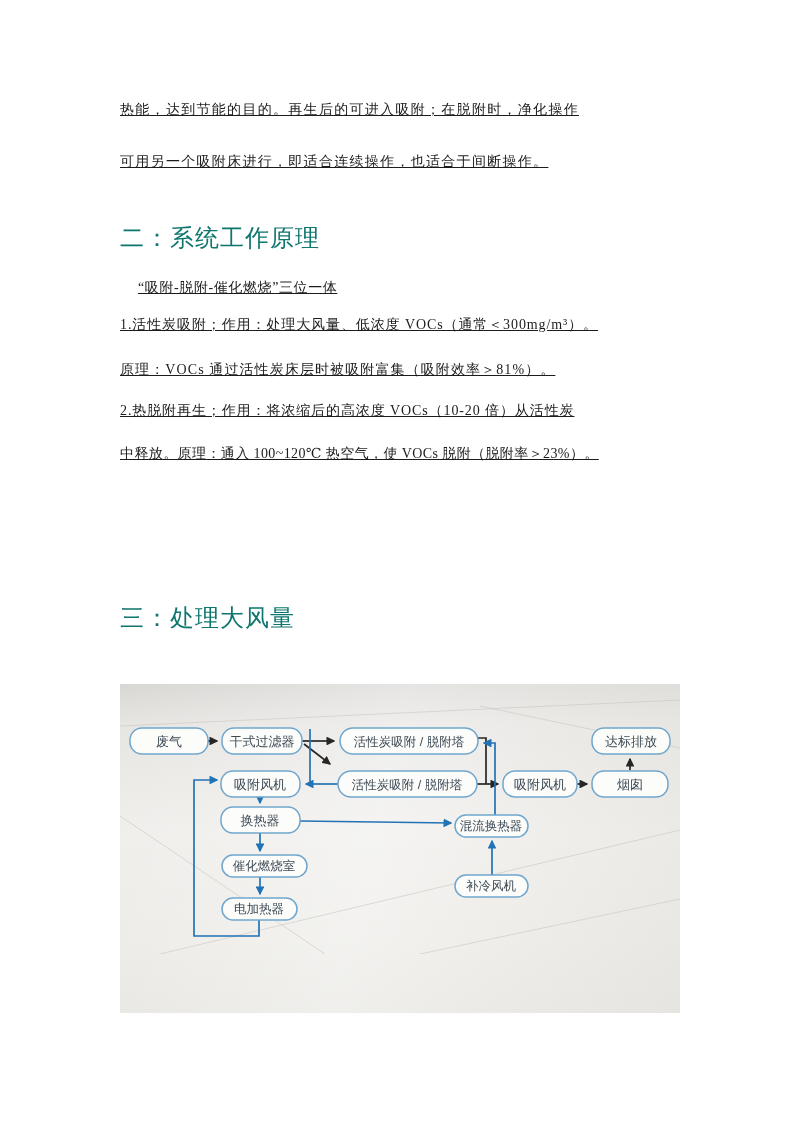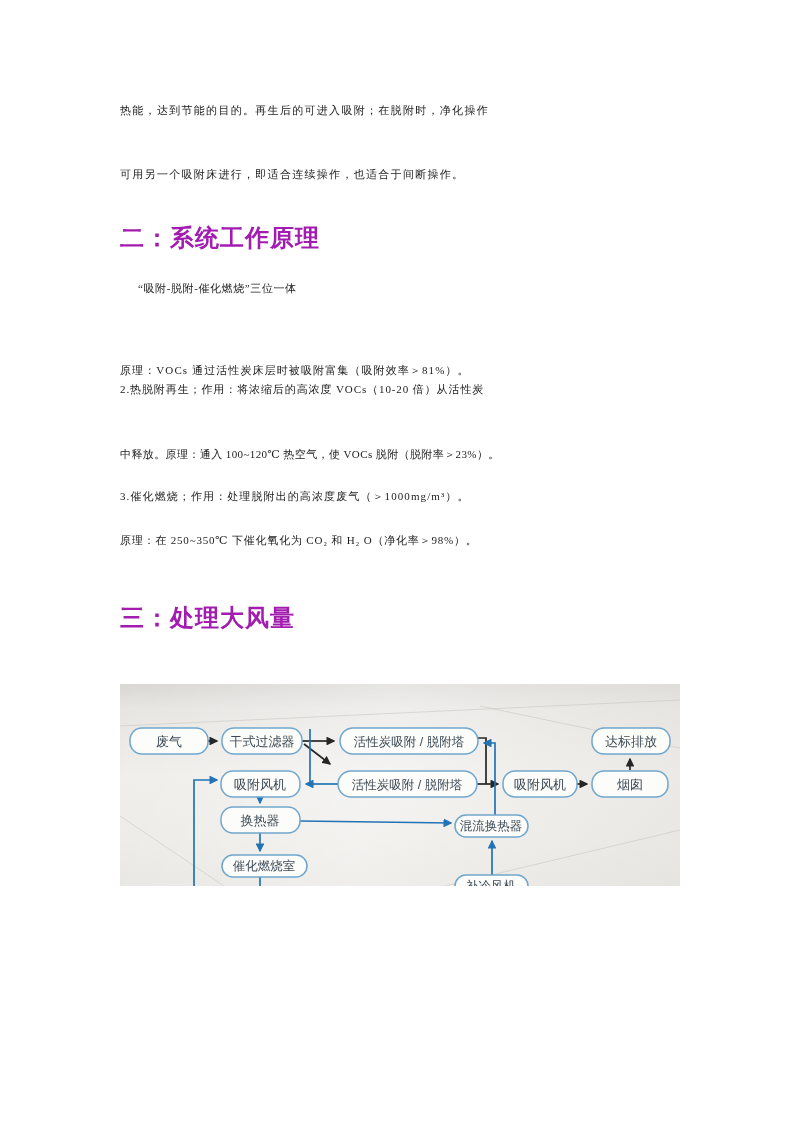--- a/index.html
+++ b/index.html
@@ -2,28 +2,28 @@
 <html lang="zh"><head>
 <meta charset="utf-8">
 <style>
   html,body { margin:0; padding:0; background:#ffffff; }
   .page {
     position:relative; width:800px; height:1131px; background:#ffffff;
     font-family:"Liberation Serif","DejaVu Serif",serif; color:#1c1c1c;
     overflow:hidden;
   }
   .tline { position:absolute; left:120px; white-space:nowrap;
-           font-size:11px; letter-spacing:1.3px; line-height:24px; }
+           font-size:14px; letter-spacing:1.3px; line-height:24px;text-decoration:underline; }
   .heading { position:absolute; left:120px; white-space:nowrap;
-             font-size:24px; font-weight:bold; letter-spacing:1px; color:#a21caf; }
+             font-size:24px; font-weight:normal; letter-spacing:1px; color:#0f766e; }
   .subtitle { letter-spacing:0.6px; }
 
   
   .photo {
-    position:absolute; left:120px; top:684px; width:560px; height:202px;
+    position:absolute; left:120px; top:684px; width:560px; height:329px;
     background:
       linear-gradient(103deg, rgba(255,255,255,0) 0%, rgba(255,255,255,0.35) 45%, rgba(228,226,221,0.45) 100%),
       linear-gradient(180deg, #d8d7d4 0%, #e6e5e2 12%, #efeeeb 45%, #ecebe7 78%, #e7e6e2 100%);
     overflow:hidden;
   }
   .photo svg { position:absolute; left:0; top:0; }
 
   .node rect { fill:#fdfdfb; fill-opacity:0.93; stroke:#6fa6cd; stroke-width:1.5; }
   .node text { fill:#3d4a56; font-family:"Liberation Sans","DejaVu Sans",sans-serif;
                font-size:13px; text-anchor:middle; font-weight:500; }
@@ -31,29 +31,28 @@
   .blk { stroke:#262626; stroke-width:1.7; fill:none; }
   .blu { stroke:#2273b6; stroke-width:1.7; fill:none; }
   .floorline { stroke:#c6c4bf; stroke-width:1; opacity:0.55; }
 </style>
 </head>
 <body>
 
 <div class="page">
 
   <div class="tline" style="top:98px">热能，达到节能的目的。再生后的可进入吸附；在脱附时，净化操作</div>
-  <div class="tline" style="top:162px">可用另一个吸附床进行，即适合连续操作，也适合于间断操作。</div>
+  <div class="tline" style="top:150px">可用另一个吸附床进行，即适合连续操作，也适合于间断操作。</div>
 
   <div class="heading" style="top:222px">二：系统工作原理</div>
   <div class="tline subtitle" style="top:276px;left:138px">“吸附-脱附-催化燃烧”三位一体</div>
+  <div class="tline" style="top:313px;letter-spacing:0.9px">1.活性炭吸附；作用：处理大风量、低浓度 VOCs（通常＜300mg/m³）。</div>
   <div class="tline" style="top:358px;letter-spacing:1.1px">原理：VOCs 通过活性炭床层时被吸附富集（吸附效率＞81%）。</div>
-  <div class="tline" style="top:377px;letter-spacing:0.9px">2.热脱附再生；作用：将浓缩后的高浓度 VOCs（10-20 倍）从活性炭</div>
+  <div class="tline" style="top:399px;letter-spacing:0.9px">2.热脱附再生；作用：将浓缩后的高浓度 VOCs（10-20 倍）从活性炭</div>
   <div class="tline" style="top:442px;letter-spacing:0.4px">中释放。原理：通入 100~120℃  热空气，使 VOCs 脱附（脱附率＞23%）。</div>
-  <div class="tline" style="top:484px;letter-spacing:1.1px">3.催化燃烧；作用：处理脱附出的高浓度废气（＞1000mg/m³）。</div>
-  <div class="tline" style="top:528px;letter-spacing:0.8px">原理：在 250~350℃ 下催化氧化为 CO₂ 和 H₂ O（净化率＞98%）。</div>
 
   <div class="heading" style="top:602px">三：处理大风量</div>
 
   <div class="photo">
     <svg width="560" height="270" viewBox="0 0 560 270">
       <defs>
         <marker id="mblk" viewBox="0 0 10 10" refX="8.5" refY="5" markerWidth="5.2" markerHeight="5.2" orient="auto-start-reverse">
           <path d="M0,0 L10,5 L0,10 z" fill="#262626"></path>
         </marker>
         <marker id="mblu" viewBox="0 0 10 10" refX="8.5" refY="5" markerWidth="5.2" markerHeight="5.2" orient="auto-start-reverse">

